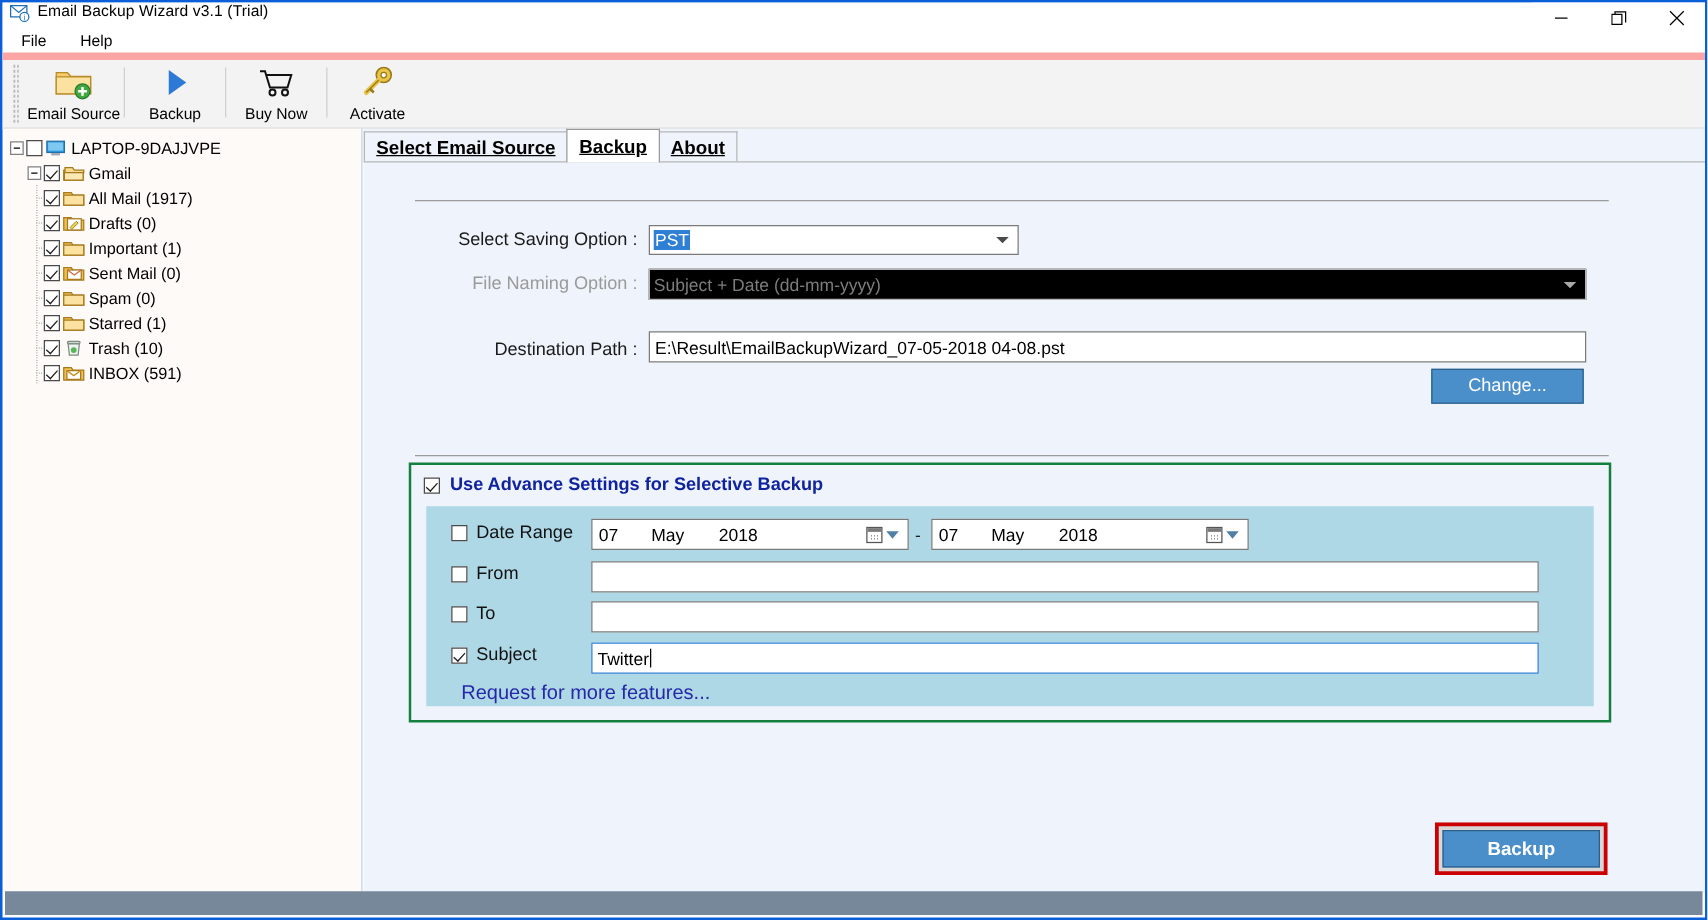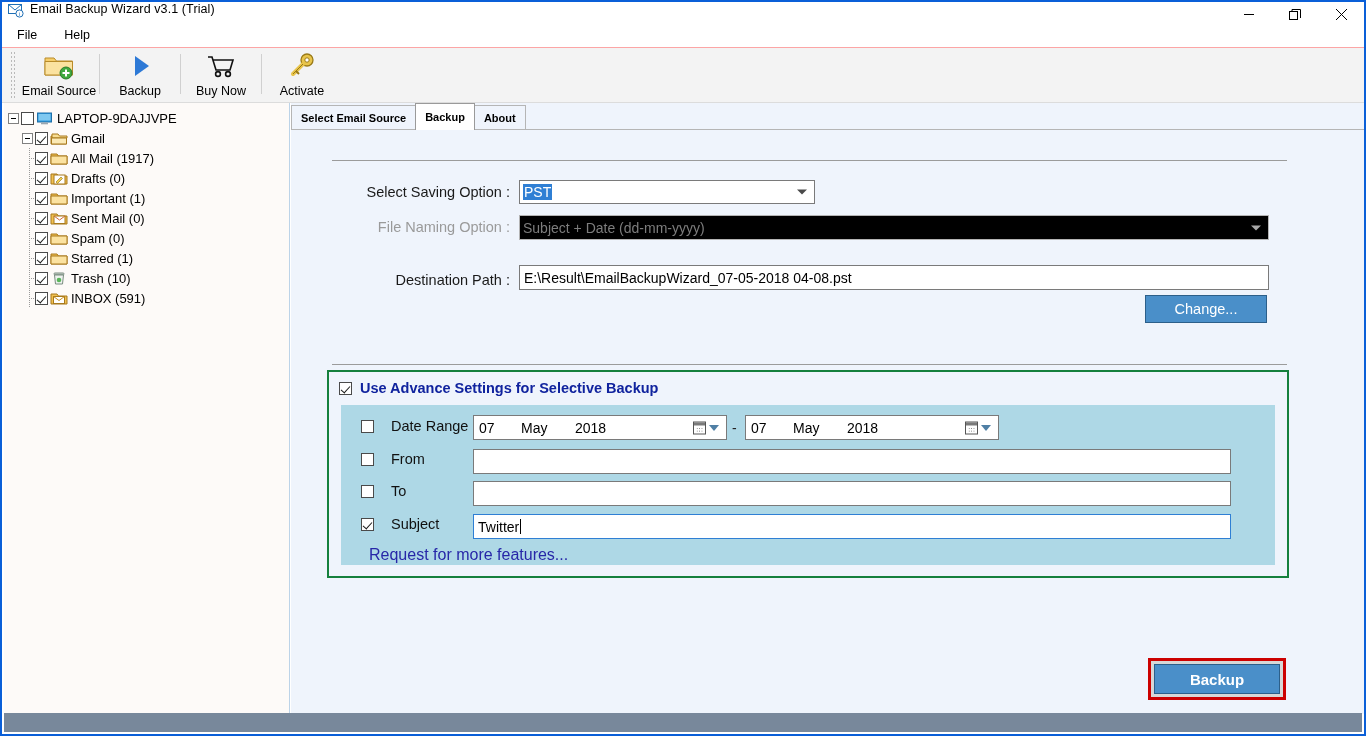--- a/index.html
+++ b/index.html
@@ -38,22 +38,22 @@
   }
   .wbtn {
     width: 46px; height: 24px; display: flex; align-items: center; justify-content: center;
     font-size: 13px; color: #000; background: #ffffff;
   }
   .wbtn svg { display: block; }
 
   
   .menubar {
     position: absolute; left: 0; top: 24px; width: 1362px; height: 22px;
-    background: #ffffff; display: flex; align-items: flex-start;
-    border-bottom: 1px solid #fca5a5;
+    background: #ffffff; display: flex; align-items: flex-end;
+    border-bottom: 6px solid #fca5a5;
   }
   .menu-item {
     font-size: 12.5px; color: #000; padding: 2px 12px; margin-left: 3px;
   }
 
   
   .toolbar {
     position: absolute; left: 0; top: 46px; width: 1362px; height: 55px;
     background: #f3f3f3;
     display: flex; align-items: flex-start; padding-left: 8px;
@@ -114,23 +114,24 @@
   .indent14 { width: 14px; flex: none; }
 
   
   .mainpane {
     position: absolute; left: 289px; top: 101px; width: 1073px; height: 611px;
     background: #eff4fc;
   }
   .tabstrip { position: absolute; left: 0; top: 0; height: 27px; display: flex; align-items: flex-end; }
   .tab {
     height: 25px; padding: 0 9px; display: flex; align-items: center;
-    font-size: 11px; font-weight: bold; color: #000;
+    font-size: 15px; font-weight: bold; color: #000;
     background: #eff4fc; border: 1px solid #b5b5b5; border-bottom: none;
     margin-right: -1px;
+    text-decoration: underline;
   }
   .tab.active { background: #ffffff; height: 27px; border-color: #9a9a9a; z-index: 2; }
   .tabbody {
     position: absolute; left: 0; top: 26px; width: 1073px; height: 585px;
     background: #eff4fc; border-top: 1px solid #b5b5b5;
   }
 
   .hsep { position: absolute; height: 1px; background: #9b9b9b; }
 
   .flabel { position: absolute; font-size: 14.5px; color: #1a1a1a; text-align: right; white-space: nowrap; }
@@ -166,21 +167,21 @@
   .advbox {
     position: absolute; left: 325px; top: 368px; width: 962px; height: 208px;
     border: 2px solid #15803d; background: #eff4fc;
   }
   .advhead { position: absolute; left: 10px; top: 8px; display: flex; align-items: center; }
   .advhead .atx { font-size: 14.5px; font-weight: bold; color: #10239e; margin-left: 6px; }
   .advinner {
     position: absolute; left: 12px; top: 33px; width: 934px; height: 160px;
     background: #aed8e6;
   }
-  .rowlbl { position: absolute; font-size: 14.5px; color: #111; margin-left: 10px; }
+  .rowlbl { position: absolute; font-size: 14.5px; color: #111; }
   .rowcb { position: absolute; }
   .datefield {
     position: absolute; background: #fff; border: 1px solid #7a7a7a; height: 25px;
     display: flex; align-items: center; font-size: 14px; color: #000;
   }
   .datefield .dd { margin-left: 5px; width: 42px; }
   .datefield .mm { width: 54px; }
   .datefield .yy { width: 60px; }
   .calicon {
     position: absolute; right: 20px; top: 50%; transform: translateY(-50%);

